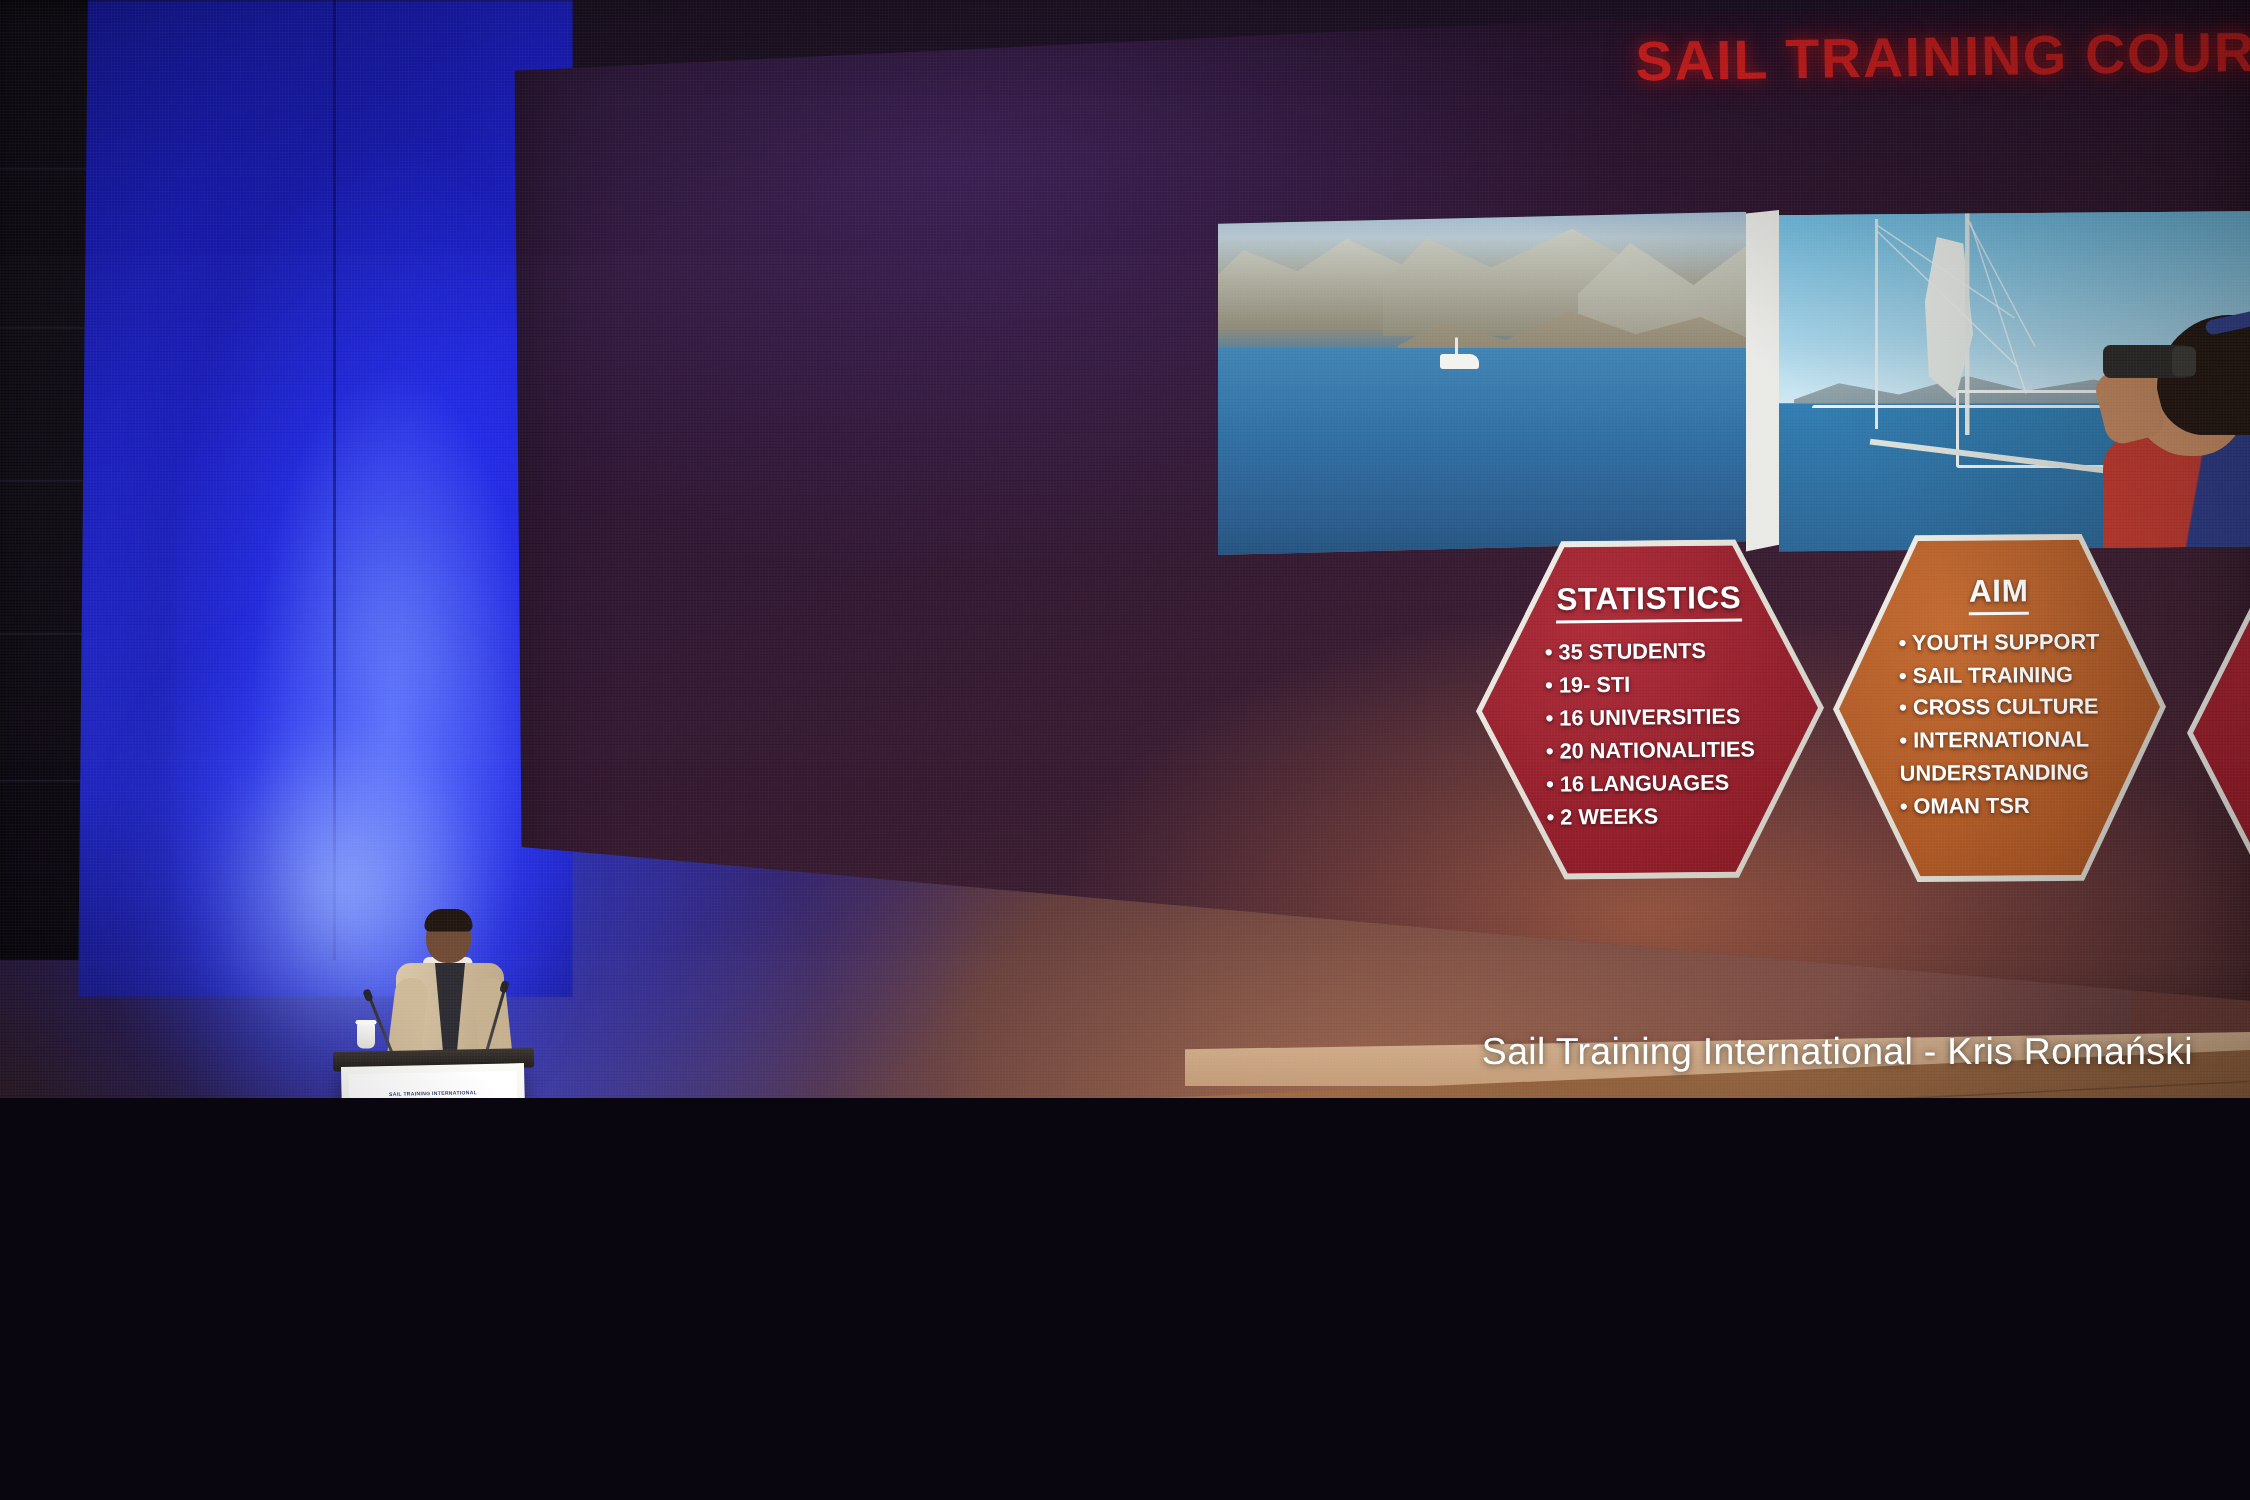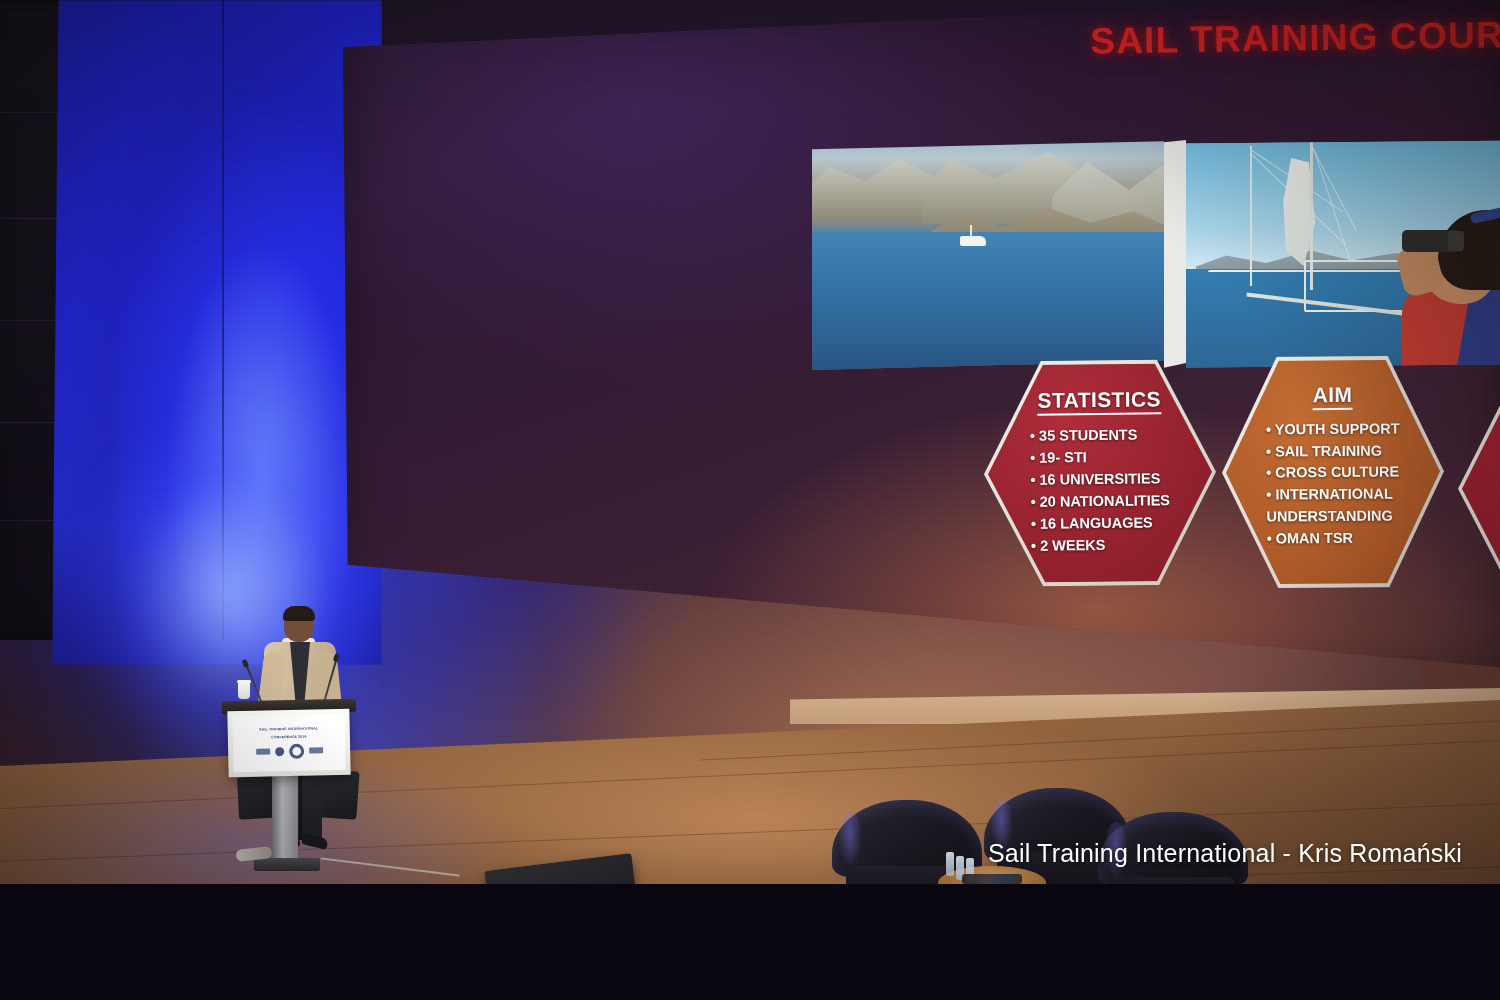--- a/index.html
+++ b/index.html
@@ -1,19 +1,19 @@
 <!DOCTYPE html>
 <html><head>
 <meta charset="utf-8">
 <style>
   * { margin:0; padding:0; box-sizing:border-box; }
   html,body { width:1500px; height:1000px; overflow:hidden; background:#0a0610;
               font-family:"Liberation Sans", sans-serif; }
 
-  #stage { position:relative; width:1500px; height:884px; overflow:hidden; background:#120a16; }
+  #stage { position:relative; width:1500px; height:732px; overflow:hidden; background:#120a16; }
 
   
   .wall-base{position:absolute;left:0;top:0;width:1500px;height:930px;
     background:
       radial-gradient(ellipse 620px 540px at 300px 430px, rgba(40,60,255,.72), rgba(25,30,190,.35) 45%, rgba(10,8,60,0) 72%),
       radial-gradient(ellipse 420px 600px at 340px 720px, rgba(70,90,255,.55), rgba(30,35,160,.2) 50%, rgba(0,0,0,0) 76%),
       radial-gradient(ellipse 900px 560px at 900px 760px, rgba(255,170,110,.50), rgba(150,80,60,.22) 55%, rgba(0,0,0,0) 80%),
       radial-gradient(ellipse 700px 420px at 1300px 620px, rgba(160,105,95,.38), rgba(0,0,0,0) 75%),
       linear-gradient(170deg,#1b1020 0%, #231430 40%, #36202c 70%, #4a2b2c 100%);
   }

